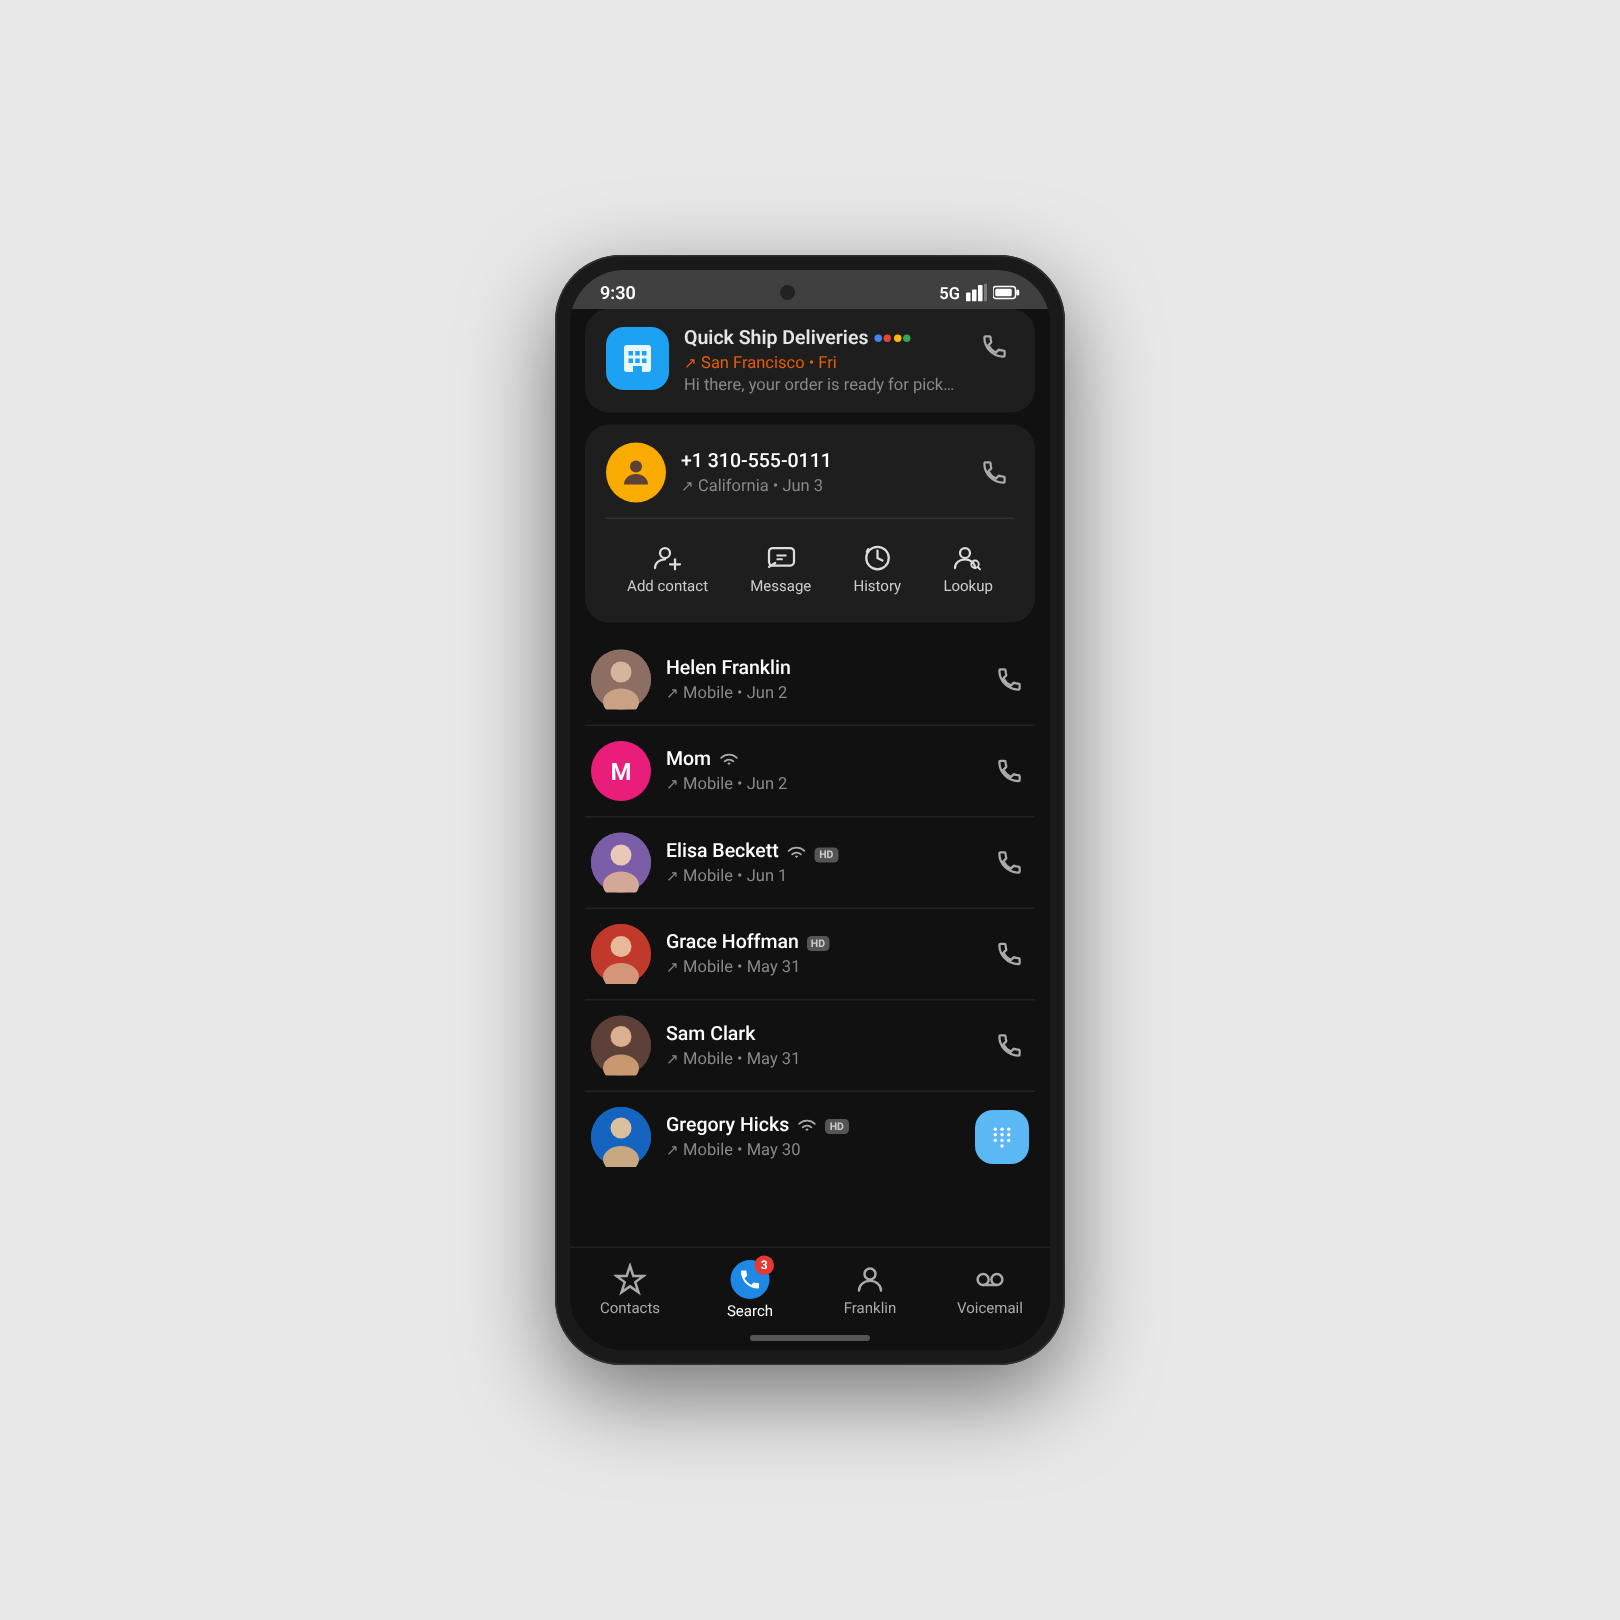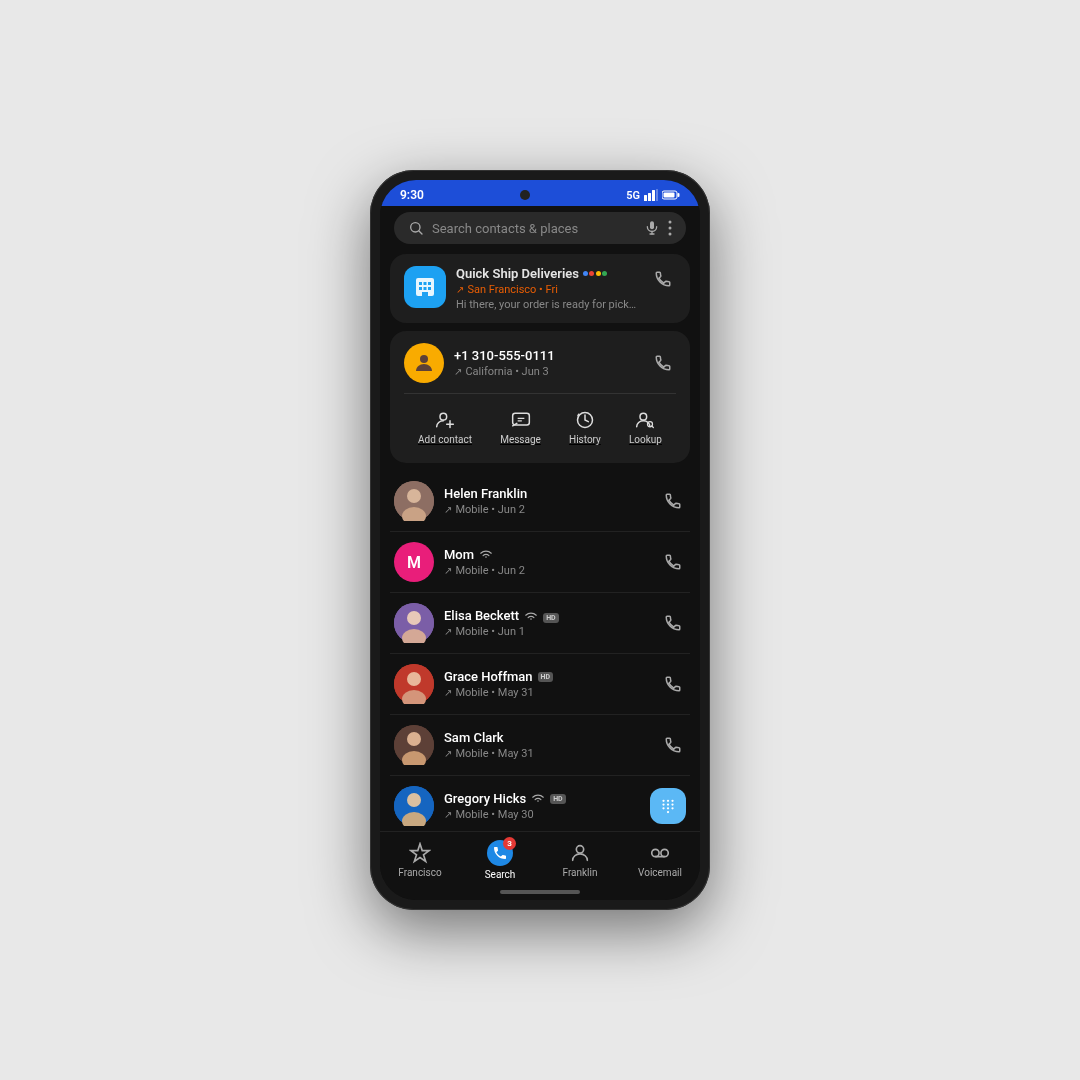--- a/index.html
+++ b/index.html
@@ -29,21 +29,21 @@
       display: flex;
       flex-direction: column;
       position: relative;
     }
     
     .status-bar {
       display: flex;
       justify-content: space-between;
       align-items: center;
       padding: 8px 20px 4px;
-      background: #1d4ed8;
+      background: #404040;
       flex-shrink: 0;
     }
     .status-time {
       font-size: 12px;
       font-weight: 600;
       color: #fff;
     }
     .status-camera {
       width: 10px;
       height: 10px;
@@ -334,38 +334,20 @@
         <svg width="18" height="12" viewBox="0 0 18 12">
           <rect x="0" y="2" width="15" height="8" rx="2" fill="none" stroke="white" stroke-width="1"></rect>
           <rect x="15.5" y="4" width="2" height="4" rx="1" fill="white"></rect>
           <rect x="1.5" y="3.5" width="11" height="5" rx="1" fill="white"></rect>
         </svg>
       </div>
     </div>
 
     <div class="screen">
 
-      <div class="search-bar">
-        <svg width="16" height="16" viewBox="0 0 24 24" fill="none" class="search-icon-svg">
-          <circle cx="11" cy="11" r="7" stroke="#aaa" stroke-width="2"></circle>
-          <line x1="16.5" y1="16.5" x2="21" y2="21" stroke="#aaa" stroke-width="2" stroke-linecap="round"></line>
-        </svg>
-        <span class="search-placeholder">Search contacts &amp; places</span>
-        <svg width="16" height="16" viewBox="0 0 24 24" fill="none" class="search-voice">
-          <rect x="9" y="2" width="6" height="12" rx="3" fill="#aaa"></rect>
-          <path d="M5 10a7 7 0 0014 0" stroke="#aaa" stroke-width="2" fill="none" stroke-linecap="round"></path>
-          <line x1="12" y1="17" x2="12" y2="21" stroke="#aaa" stroke-width="2" stroke-linecap="round"></line>
-          <line x1="9" y1="21" x2="15" y2="21" stroke="#aaa" stroke-width="2" stroke-linecap="round"></line>
-        </svg>
-        <svg width="4" height="16" viewBox="0 0 4 16">
-          <circle cx="2" cy="2" r="1.5" fill="#aaa"></circle>
-          <circle cx="2" cy="8" r="1.5" fill="#aaa"></circle>
-          <circle cx="2" cy="14" r="1.5" fill="#aaa"></circle>
-        </svg>
-      </div>
 
       <div class="card">
         <div class="quick-ship-card">
           <div class="quick-ship-avatar">
             <svg width="24" height="24" viewBox="0 0 24 24" fill="none">
               <rect x="3" y="3" width="18" height="18" rx="2" fill="white" opacity="0.9"></rect>
               <rect x="6" y="7" width="3" height="3" fill="#1da1f2"></rect>
               <rect x="10.5" y="7" width="3" height="3" fill="#1da1f2"></rect>
               <rect x="15" y="7" width="3" height="3" fill="#1da1f2"></rect>
               <rect x="6" y="12" width="3" height="3" fill="#1da1f2"></rect>
@@ -414,21 +396,21 @@
                 <span>California • Jun 3</span>
               </div>
             </div>
             <div class="call-btn">
               <svg width="18" height="18" viewBox="0 0 24 24" fill="none">
                 <path d="M6.6 10.8c1.4 2.8 3.8 5.1 6.6 6.6l2.2-2.2c.3-.3.7-.4 1-.2 1.1.4 2.3.6 3.6.6.6 0 1 .4 1 1V20c0 .6-.4 1-1 1C10.6 21 3 13.4 3 4c0-.6.4-1 1-1h3.5c.6 0 1 .4 1 1 0 1.3.2 2.5.6 3.6.1.3 0 .7-.2 1L6.6 10.8z" stroke="#aaa" stroke-width="2" fill="none"></path>
               </svg>
             </div>
           </div>
 
-          <div style="display:flex;justify-content:space-around;padding-top:10px;border-top:1px solid #333;margin-top:10px;text-decoration:underline;">
+          <div style="display:flex;justify-content:space-around;padding-top:10px;border-top:1px solid #333;margin-top:10px;">
             <div class="action-item">
               <svg width="20" height="20" viewBox="0 0 24 24" fill="none">
                 <circle cx="10" cy="8" r="4" stroke="#ddd" stroke-width="1.8" fill="none"></circle>
                 <path d="M2 20c0-4 3.6-7 8-7" stroke="#ddd" stroke-width="1.8" fill="none" stroke-linecap="round"></path>
                 <line x1="18" y1="13" x2="18" y2="21" stroke="#ddd" stroke-width="1.8" stroke-linecap="round"></line>
                 <line x1="14" y1="17" x2="22" y2="17" stroke="#ddd" stroke-width="1.8" stroke-linecap="round"></line>
               </svg>
               <span class="action-label">Add contact</span>
             </div>
             <div class="action-item">
@@ -624,21 +606,21 @@
           </div>
         </div>
       </div>
     </div>
 
     <div class="bottom-nav">
       <div class="nav-item">
         <svg width="22" height="22" viewBox="0 0 24 24" fill="none">
           <path d="M12 2l2.4 7.4H22l-6.2 4.5 2.4 7.4L12 17l-6.2 4.3 2.4-7.4L2 9.4h7.6z" stroke="#aaa" stroke-width="1.8" fill="none"></path>
         </svg>
-        <span class="nav-label">Francisco</span>
+        <span class="nav-label">Contacts</span>
       </div>
       <div class="nav-item active">
         <div class="nav-recents-bubble">
           <svg width="16" height="16" viewBox="0 0 24 24" fill="none">
             <path d="M6.6 10.8c1.4 2.8 3.8 5.1 6.6 6.6l2.2-2.2c.3-.3.7-.4 1-.2 1.1.4 2.3.6 3.6.6.6 0 1 .4 1 1V20c0 .6-.4 1-1 1C10.6 21 3 13.4 3 4c0-.6.4-1 1-1h3.5c.6 0 1 .4 1 1 0 1.3.2 2.5.6 3.6.1.3 0 .7-.2 1L6.6 10.8z" fill="white"></path>
           </svg>
           <div class="badge-count">3</div>
         </div>
         <span class="nav-label">Search</span>
       </div>

